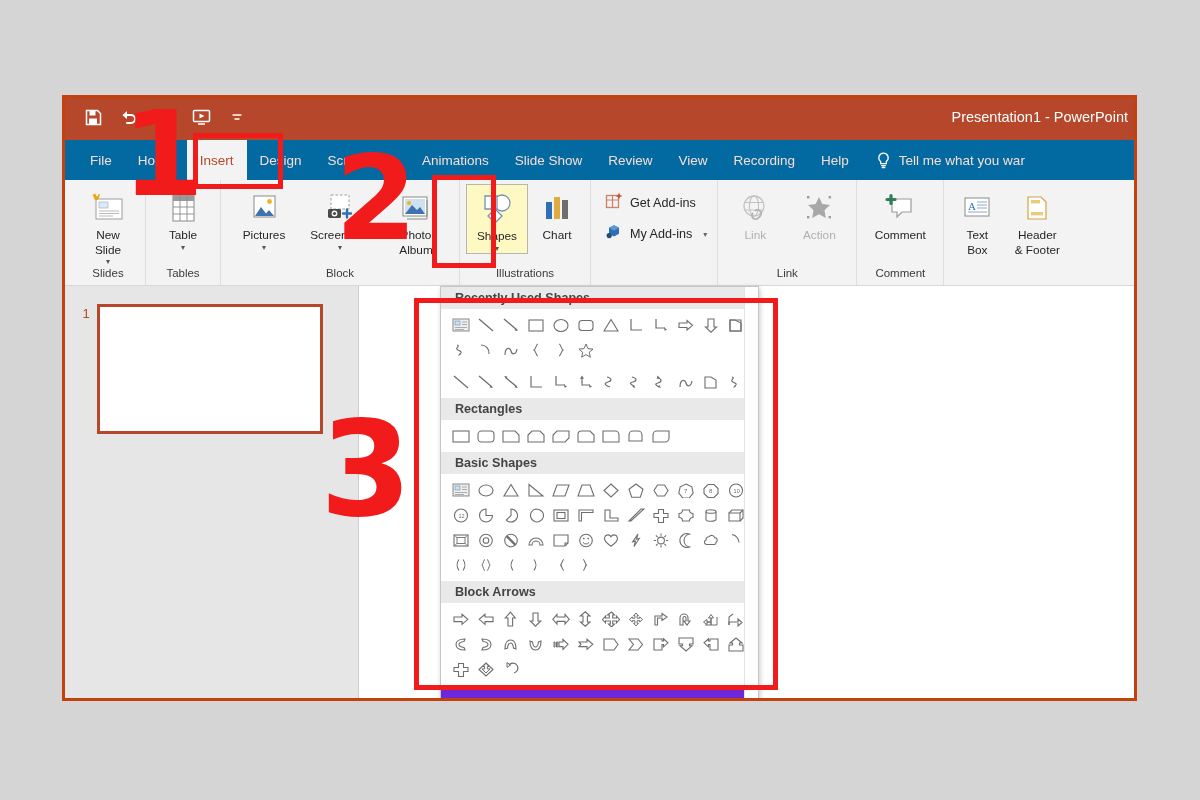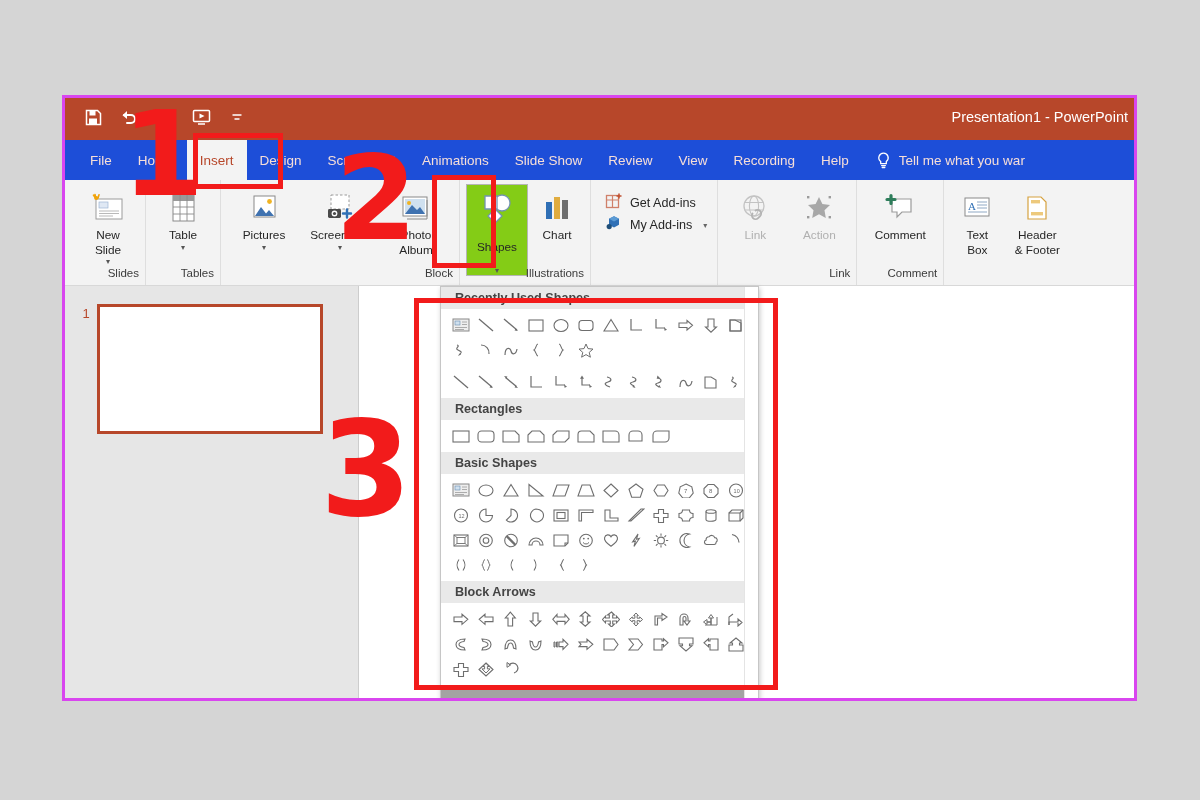--- a/index.html
+++ b/index.html
@@ -10,21 +10,21 @@
     font-family: "Liberation Sans", sans-serif;
     overflow: hidden;
   }
   #root { position: relative; width: 1200px; height: 800px; }
 
   
   .window {
     position: absolute;
     left: 62px; top: 95px;
     width: 1075px; height: 606px;
-    border: 3px solid #d946ef;
+    border: 3px solid #c2410c;
     background: #fff;
     overflow: hidden;
   }
 
   
   .titlebar {
     position: relative;
     height: 42px;
     background: #b7472a;
   }
@@ -44,21 +44,21 @@
     right: 6px; top: 11px;
     color: #fff;
     font-size: 14.5px;
     white-space: nowrap;
   }
 
   
   .tabstrip {
     position: relative;
     height: 40px;
-    background: #1d4ed8;
+    background: #0369a1;
     display: flex;
     align-items: stretch;
     padding-left: 12px;
   }
   .tab {
     display: flex; align-items: center;
     padding: 0 13px;
     color: #f6ded8;
     font-size: 13.5px;
     white-space: nowrap;
@@ -91,21 +91,21 @@
     position: relative;
     display: flex;
     flex-direction: column;
     justify-content: space-between;
     padding: 4px 6px 0 6px;
     border-right: 1px solid #dedede;
   }
   .rgroup:last-child { border-right: none; }
   .rgroup-body { display: flex; align-items: flex-start; gap: 2px; height: 78px; }
   .rgroup-label {
-    text-align: right;
+    text-align: center;
     font-size: 11.5px;
     color: #3b3b3b;
     padding-bottom: 3px;
     height: 18px;
   }
   .bigbtn {
     width: 62px;
     display: flex; flex-direction: column; align-items: center;
     padding-top: 4px;
     cursor: default;
@@ -113,26 +113,25 @@
   .bigbtn.wide { width: 74px; }
   .bigbtn.narrow { width: 54px; }
   .bigbtn .glyph { height: 40px; display: flex; align-items: center; justify-content: center; }
   .bigbtn .lbl {
     font-size: 11.8px; color: #262626; text-align: center; line-height: 1.15;
     margin-top: 1px;
   }
   .bigbtn .caret { font-size: 8px; color: #555; line-height: 1; margin-top: 1px; }
   .bigbtn.disabled .lbl { color: #b0b0b0; }
   .bigbtn.selected {
-    background: #84cc16;
+    background: #fef9c3;
     border: 1px solid #b5b5b5;
-    gap: 11px;
-  }
-
-  .smallcol { display: flex; flex-direction: column; justify-content: center; padding: 8px 4px 0 8px; }
+  }
+
+  .smallcol { display: flex; flex-direction: column; justify-content: center; gap: 9px; padding: 8px 4px 0 8px; }
   .smallbtn { display: flex; align-items: center; gap: 7px; cursor: default; }
   .smallbtn .lbl { font-size: 12.6px; color: #262626; white-space: nowrap; }
   .smallbtn .caret { font-size: 8px; color: #666; margin-left: 4px; }
 
   
   .workarea {
     position: relative;
     height: 415px;
     background: #fff;
     display: flex;
@@ -152,21 +151,21 @@
     border: 3px solid #b7472a;
   }
   .editpane { flex: 1; background: #fff; }
 
   
   .shapespanel {
     position: absolute;
     left: 375px; top: 0px;
     width: 319px;
     height: 415px;
-    background: #a3a3a3;
+    background: #6d28d9;
     border: 1px solid #c6c6c6;
     box-shadow: 1px 2px 5px rgba(0,0,0,.22);
     overflow: hidden;
   }
   .sec-head {
     background: #e9e9e9;
     font-size: 12.6px;
     font-weight: bold;
     color: #444;
     padding: 4px 0 4px 14px;

